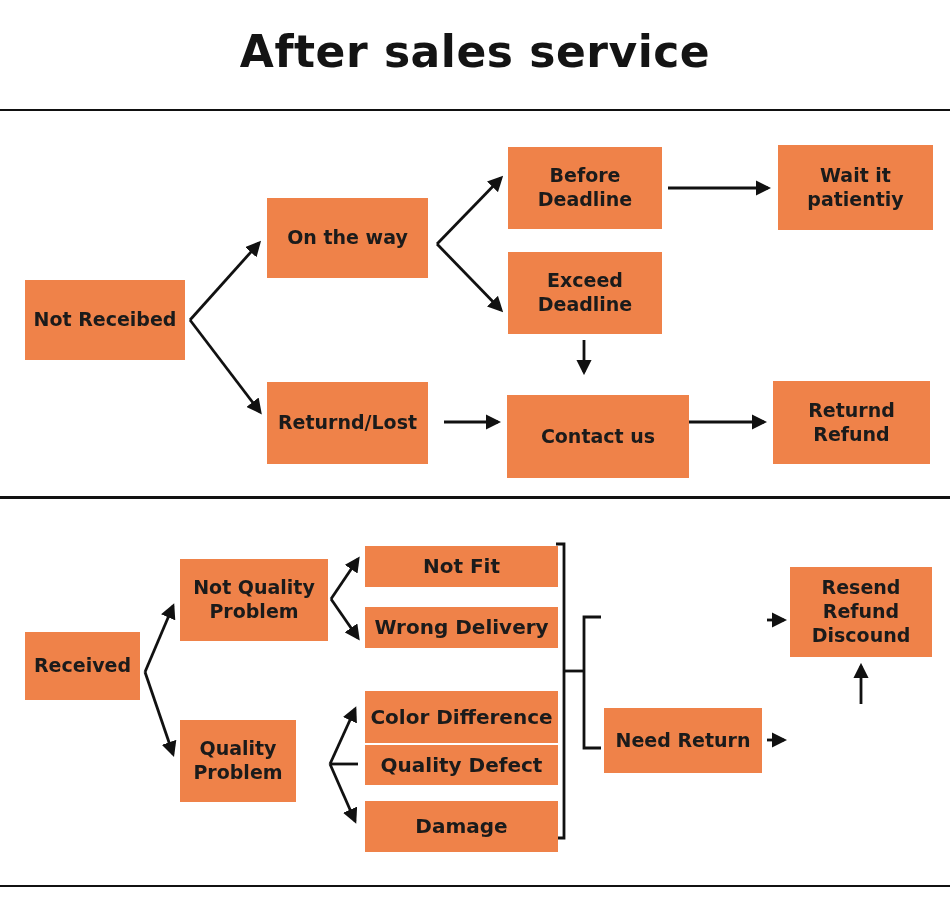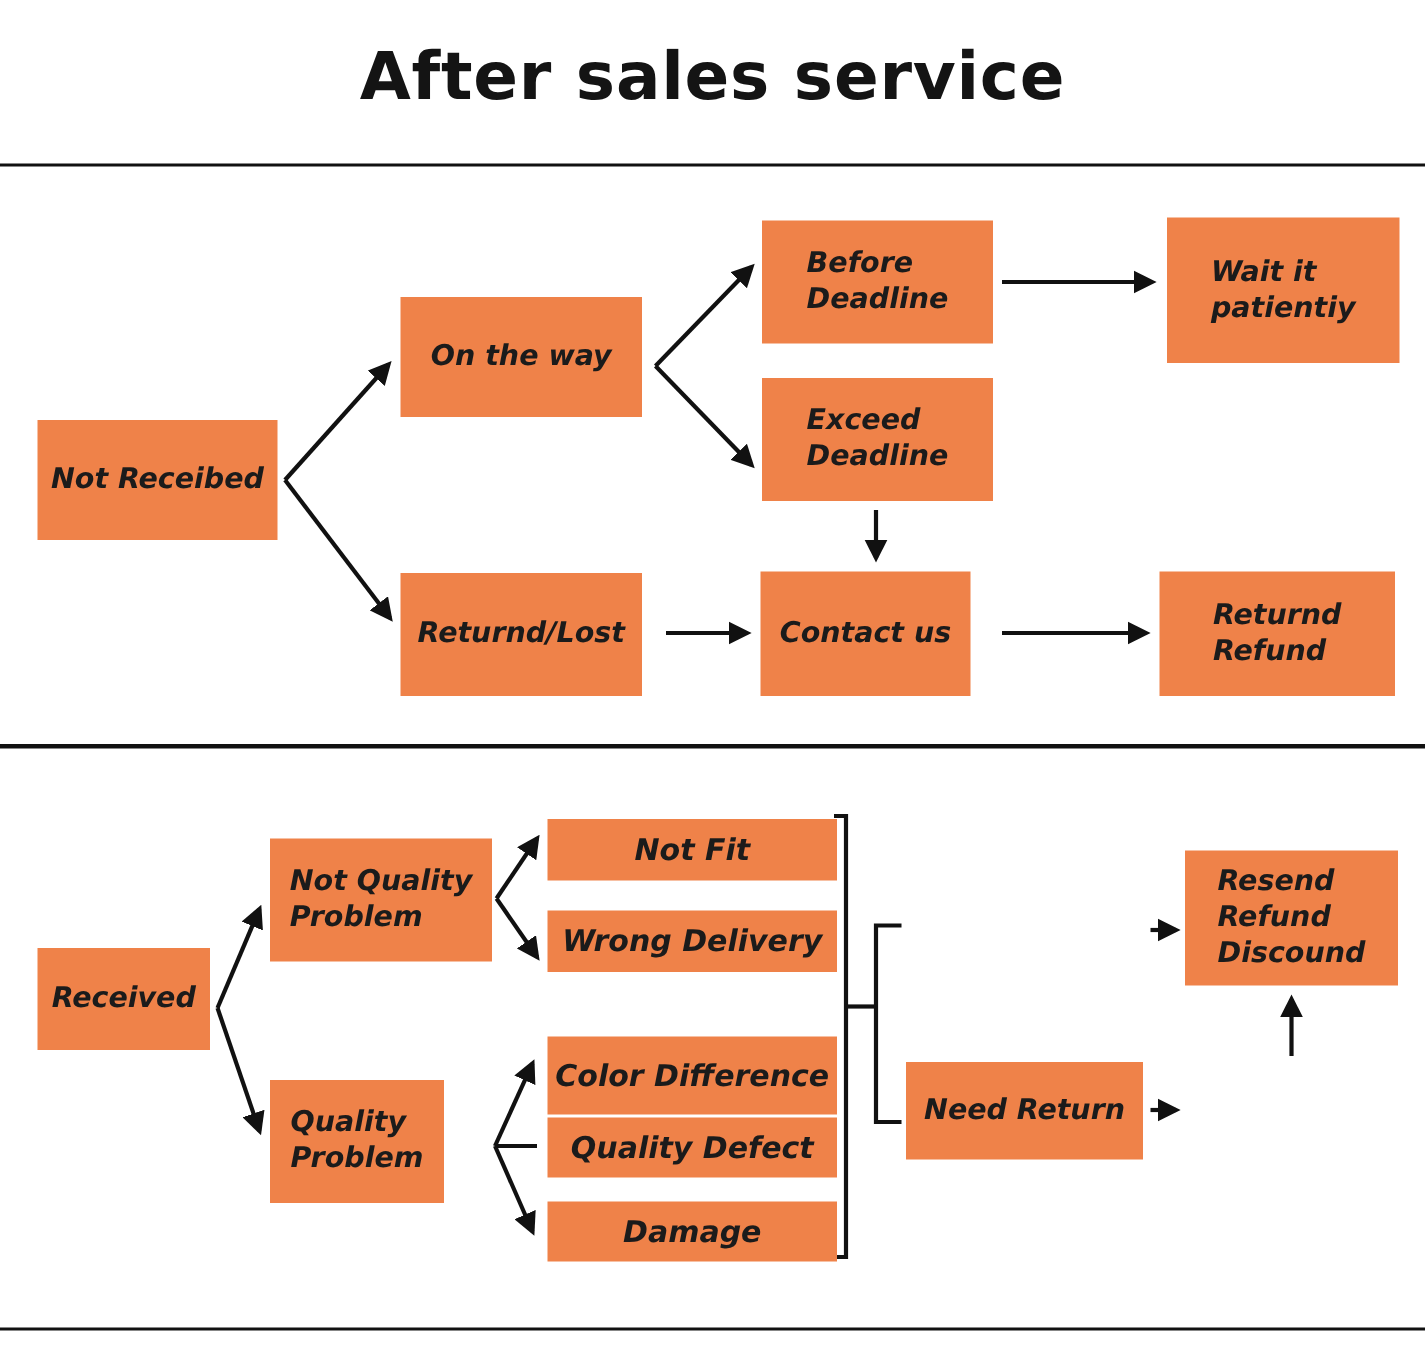--- a/index.html
+++ b/index.html
@@ -36,24 +36,24 @@
     pointer-events: none;
   }
   .node {
     position: absolute;
     background: var(--box, #ef8249);
     color: var(--box-text, #1b1b1b);
     font-weight: bold;
     display: flex;
     align-items: center;
     justify-content: center;
+    text-align: center;
     white-space: pre-line;
     line-height: 1.25;
     font-size: 19px;
-    font-style: italic;
   }
   .node.small { font-size: 20px; }
 </style>
 </head>
 <body>
 
 <div class="canvas">
 
   <h1 class="page-title">After sales service</h1>
 
@@ -94,34 +94,34 @@
     </g>
   </svg>
 
   <div class="node" style="left:25px;top:280px;width:160px;height:80px">Not Receibed</div>
   <div class="node" style="left:267px;top:198px;width:161px;height:80px">On the way</div>
   <div class="node" style="left:267px;top:382px;width:161px;height:82px">Returnd/Lost</div>
   <div class="node" style="left:508px;top:147px;width:154px;height:82px">Before
 Deadline</div>
   <div class="node" style="left:508px;top:252px;width:154px;height:82px">Exceed
 Deadline</div>
-  <div class="node" style="left:778px;top:145px;width:155px;height:97px">Wait it
+  <div class="node" style="left:778px;top:145px;width:155px;height:85px">Wait it
 patientiy</div>
-  <div class="node" style="left:507px;top:381px;width:140px;height:83px">Contact us</div>
+  <div class="node" style="left:507px;top:395px;width:182px;height:83px">Contact us</div>
   <div class="node" style="left:773px;top:381px;width:157px;height:83px">Returnd
 Refund</div>
 
   <div class="node" style="left:25px;top:632px;width:115px;height:68px">Received</div>
   <div class="node" style="left:180px;top:559px;width:148px;height:82px">Not Quality
 Problem</div>
   <div class="node" style="left:180px;top:720px;width:116px;height:82px">Quality
 Problem</div>
   <div class="node small" style="left:365px;top:546px;width:193px;height:41px">Not Fit</div>
   <div class="node small" style="left:365px;top:607px;width:193px;height:41px">Wrong Delivery</div>
   <div class="node small" style="left:365px;top:691px;width:193px;height:52px">Color Difference</div>
   <div class="node small" style="left:365px;top:745px;width:193px;height:40px">Quality Defect</div>
-  <div class="node small" style="left:365px;top:801px;width:193px;height:40px">Damage</div>
+  <div class="node small" style="left:365px;top:801px;width:193px;height:51px">Damage</div>
   <div class="node" style="left:790px;top:567px;width:142px;height:90px">Resend
 Refund
 Discound</div>
   <div class="node" style="left:604px;top:708px;width:158px;height:65px">Need Return</div>
 
 </div>
 
 </body></html>

